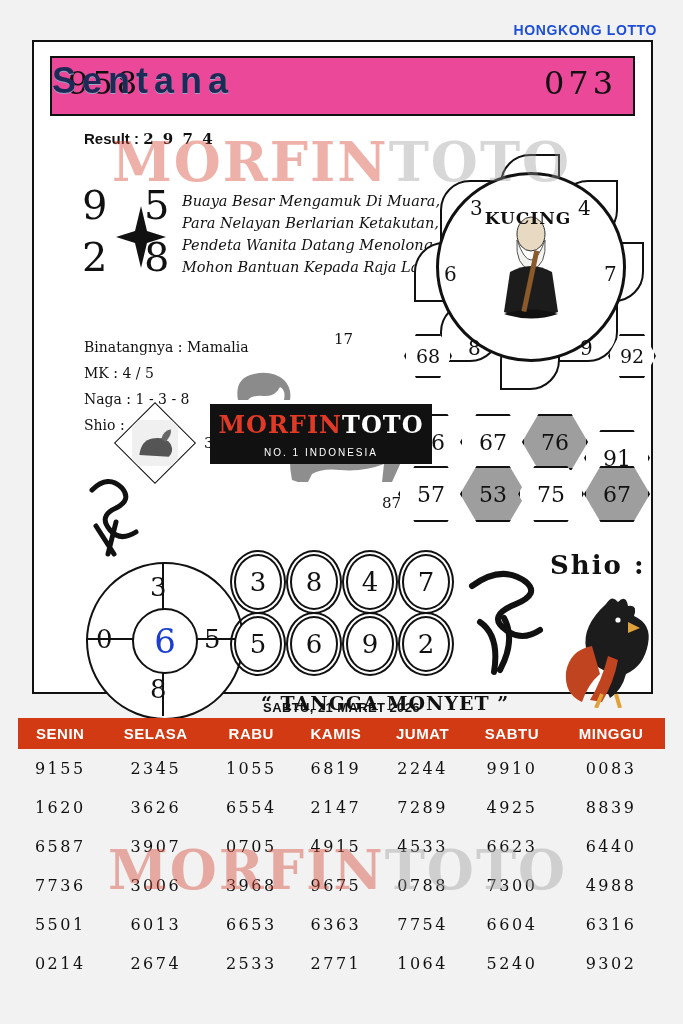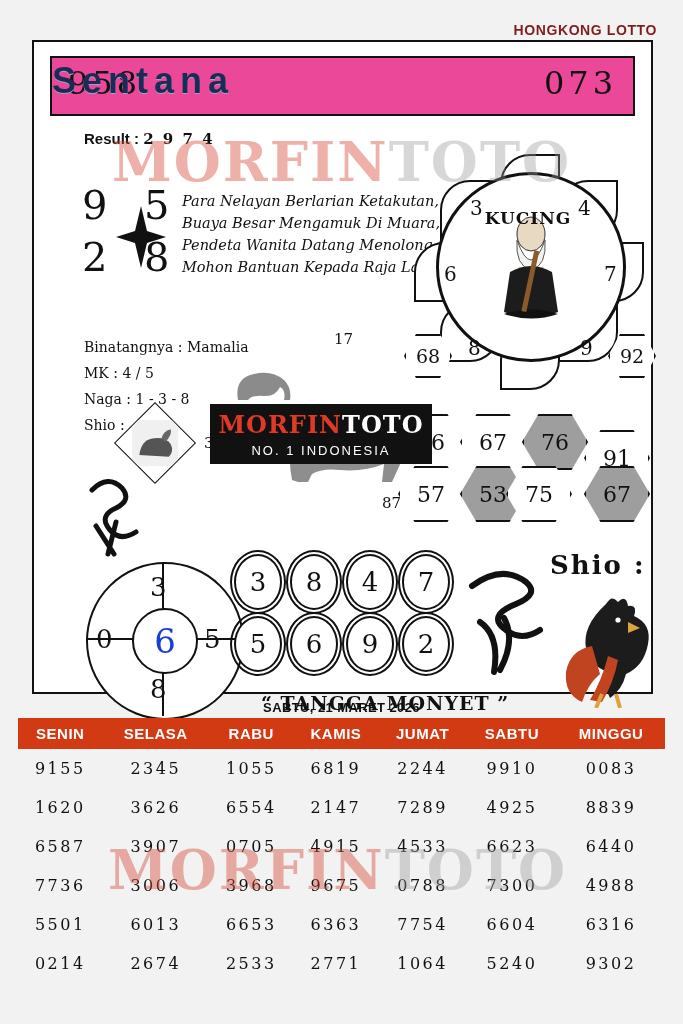--- a/index.html
+++ b/index.html
@@ -5,21 +5,21 @@
   html,body{margin:0;padding:0;}
   body{
     width:683px;height:1024px;background:#f2f2f2;
     font-family:"Liberation Sans",sans-serif;position:relative;overflow:hidden;
   }
   .page{position:absolute;inset:0;}
 
   .hk-title{
     position:absolute;top:22px;right:26px;
     font-family:"Liberation Sans",sans-serif;
-    font-weight:bold;font-size:14px;letter-spacing:.6px;color:#7f1d1d;margin-left:24px;
+    font-weight:bold;font-size:14px;letter-spacing:.6px;color:#1d4ed8;margin-left:24px;
   }
 
   
   .card{
     position:absolute;left:32px;top:40px;width:617px;height:650px;
     border:2px solid #111;background:#fff;
   }
 
   .title-box{
     position:absolute;left:16px;top:14px;width:581px;height:56px;
@@ -127,21 +127,21 @@
     border:2px solid #111;
   }
   .banner .b1{
     position:absolute;left:0;right:0;top:4px;text-align:center;
     font-family:"DejaVu Serif",serif;font-weight:bold;font-size:24px;letter-spacing:1px;
   }
   .banner .b1 .m{color:#e03a26;}
   .banner .b1 .t{color:#fff;}
   .banner .b2{
     position:absolute;left:0;right:0;bottom:4px;text-align:center;
-    font-size:13px;letter-spacing:2px;color:#fff;
+    font-size:10px;letter-spacing:2px;color:#fff;
   }
 
   
   .wheel{position:absolute;left:52px;top:520px;width:160px;height:160px;}
   .wheel .circ{
     position:absolute;left:0;top:0;width:154px;height:154px;border-radius:50%;
     border:2px solid #111;background:#fff;
   }
   .wheel .cross-v{position:absolute;left:76px;top:0;width:2px;height:154px;background:#111;}
   .wheel .cross-h{position:absolute;left:0;top:76px;width:154px;height:2px;background:#111;}
@@ -227,22 +227,22 @@
       <span class="d1">9</span>
       <span class="d2">5</span>
       <span class="d3">2</span>
       <span class="d4">8</span>
       <svg class="compass" viewBox="0 0 50 62">
         <polygon points="25,0 31,25 50,31 31,37 25,62 19,37 0,31 19,25" fill="#111"></polygon>
       </svg>
     </div>
 
     <div class="poem">
+      <div>Buaya Besar Mengamuk Di Muara,</div>
       <div>Para Nelayan Berlarian Ketakutan,</div>
-      <div>Buaya Besar Mengamuk Di Muara,</div>
       <div>Pendeta Wanita Datang Menolong,</div>
       <div>Mohon Bantuan Kepada Raja Laut.</div>
     </div>
 
     <div class="meta">
       <div>Binatangnya : Mamalia</div>
       <div>MK : 4 / 5</div>
       <div>Naga : 1 - 3 - 8</div>
       <div>Shio :</div>
     </div>
@@ -309,21 +309,21 @@
 
     <div class="hexrow" style="left:364px;top:372px;">
       <div class="hexbig" style="left:0;top:0;">06</div>
       <div class="hexbig" style="left:62px;top:0;">67</div>
       <div class="hexbig grey" style="left:124px;top:0;">76</div>
       <div class="hexbig" style="left:186px;top:16px;">91</div>
     </div>
     <div class="hexrow" style="left:364px;top:424px;">
       <div class="hexbig" style="left:0;top:0;">57</div>
       <div class="hexbig grey" style="left:62px;top:0;">53</div>
-      <div class="hexbig" style="left:108px;top:0;">75</div>
+      <div class="hexbig" style="left:120px;top:0;">75</div>
       <div class="hexbig grey" style="left:186px;top:0;">67</div>
     </div>
 
     <div class="banner">
       <div class="b1">
         <span class="m">MORFIN</span><span class="t">TOTO</span>
       </div>
       <div class="b2">NO. 1 INDONESIA</div>
     </div>
 

